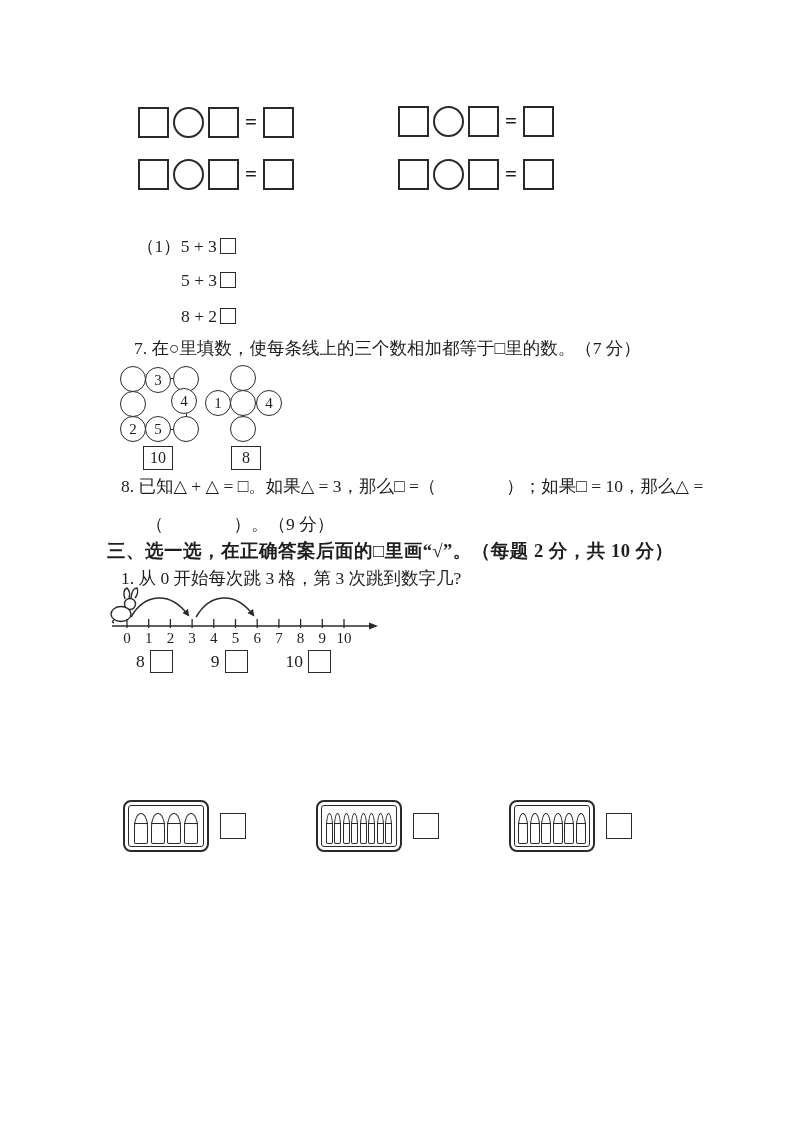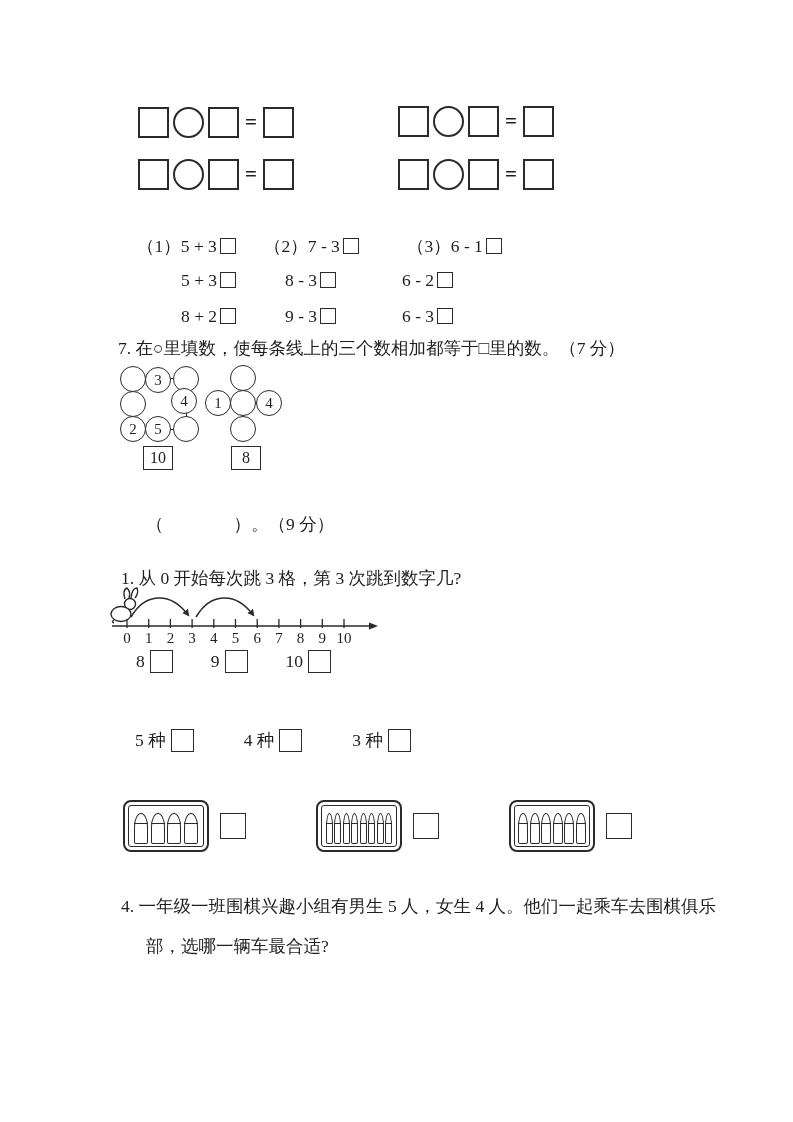--- a/index.html
+++ b/index.html
@@ -74,32 +74,22 @@
     <span class="sq"></span>
     <span class="eq">=</span>
     <span class="sq"></span>
   </div>
 
   <div class="q6col" style="left:137px;top:234px">
     <div class="q6row"><span>（1）</span><span>5 + 3</span><span class="chk"></span></div>
     <div class="q6row" style="padding-left:44px"><span>5 + 3</span><span class="chk"></span></div>
     <div class="q6row" style="padding-left:44px"><span>8 + 2</span><span class="chk"></span></div>
   </div>
-  <div class="q6col" style="left:264px;top:234px">
-    <div class="q6row"><span>（2）</span><span>7 - 3</span><span class="chk"></span></div>
-    <div class="q6row" style="padding-left:21px"><span>8 - 3</span><span class="chk"></span></div>
-    <div class="q6row" style="padding-left:21px"><span>9 - 3</span><span class="chk"></span></div>
-  </div>
-  <div class="q6col" style="left:402px;top:234px">
-    <div class="q6row" style="padding-left:5px"><span>（3）</span><span>6 - 1</span><span class="chk"></span></div>
-    <div class="q6row"><span>6 - 2</span><span class="chk"></span></div>
-    <div class="q6row"><span>6 - 3</span><span class="chk"></span></div>
-  </div>
-
-  <div class="line" style="left:118px;top:336px">7. 在○里填数，使每条线上的三个数相加都等于□里的数。（7 分）</div>
+
+  <div class="line" style="left:134px;top:336px">7. 在○里填数，使每条线上的三个数相加都等于□里的数。（7 分）</div>
   <div class="diagram" style="left:117px;top:364px">
     <div class="ringline"></div>
     <div class="c" style="left:3px;top:2px"></div>
     <div class="c" style="left:28px;top:3px">3</div>
     <div class="c" style="left:56px;top:2px"></div>
     <div class="c" style="left:3px;top:27px"></div>
     <div class="c" style="left:54px;top:24px">4</div>
     <div class="c" style="left:3px;top:52px">2</div>
     <div class="c" style="left:28px;top:52px">5</div>
     <div class="c" style="left:56px;top:52px"></div>
@@ -109,22 +99,24 @@
     <div class="vline" style="left:38px;top:13px;height:51px"></div>
     <div class="hline" style="left:13px;top:38px;width:51px"></div>
     <div class="c" style="left:26px;top:1px"></div>
     <div class="c" style="left:1px;top:26px">1</div>
     <div class="c" style="left:26px;top:26px"></div>
     <div class="c" style="left:52px;top:26px">4</div>
     <div class="c" style="left:26px;top:52px"></div>
     <div class="target" style="left:27px;top:82px">8</div>
   </div>
 
+  <div class="line" style="left:121px;top:474px">8. 已知△ + △ = □。如果△ = 3，那么□ =（　　　　）；如果□ = 10，那么△ =</div>
   <div class="line" style="left:146px;top:512px">（　　　　）。（9 分）</div>
 
+  <div class="line bold" style="left:107px;top:539px">三、选一选，在正确答案后面的□里画“√”。（每题 2 分，共 10 分）</div>
 
   <div class="line" style="left:121px;top:566px">1. 从 0 开始每次跳 3 格，第 3 次跳到数字几?</div>
   <svg class="nlsvg" style="left:106px;top:586px" width="300" height="62">
     <g stroke="#2a2a2a" stroke-width="1.4" fill="#fff">
       <path d="M19,13 q-3,-9 2,-11 q4,4 2,10"></path>
       <path d="M25,12 q1,-10 6,-10 q2,5 -2,10"></path>
       <circle cx="24" cy="18" r="5.5"></circle>
       <ellipse cx="15" cy="28" rx="10" ry="7.5"></ellipse>
       <path d="M8,34 q-3,2 0,3"></path>
     </g>
@@ -168,34 +160,20 @@
     <span class="opt">
         <span>9</span>
         <span class="chk-lg"></span>
       </span>
     <span class="opt">
         <span>10</span>
         <span class="chk-lg"></span>
       </span>
   </div>
 
-  <div class="optrow" style="left:135px;top:728px;gap:50px">
-    <span class="opt">
-        <span>5 种</span>
-        <span class="chk-lg"></span>
-      </span>
-    <span class="opt">
-        <span>4 种</span>
-        <span class="chk-lg"></span>
-      </span>
-    <span class="opt">
-        <span>3 种</span>
-        <span class="chk-lg"></span>
-      </span>
-  </div>
 
   <div class="crayrow" style="left:123px;top:800px">
     <div class="cgroup">
       <div class="crayon-box">
           <div class="crayon-inner">
             <div class="crayon" style="width: 14px;"></div>
             <div class="crayon" style="width: 14px;"></div>
             <div class="crayon" style="width: 14px;"></div>
             <div class="crayon" style="width: 14px;"></div>
           </div>
@@ -225,16 +203,14 @@
             <div class="crayon" style="width: 10px;"></div>
             <div class="crayon" style="width: 10px;"></div>
             <div class="crayon" style="width: 10px;"></div>
             <div class="crayon" style="width: 10px;"></div>
           </div>
         </div>
       <span class="chk-xl"></span>
     </div>
   </div>
 
-  <div class="line" style="left:121px;top:894px">4. 一年级一班围棋兴趣小组有男生 5 人，女生 4 人。他们一起乘车去围棋俱乐</div>
-  <div class="line" style="left:146px;top:934px">部，选哪一辆车最合适?</div>
 
 </div>
 
 </body></html>

